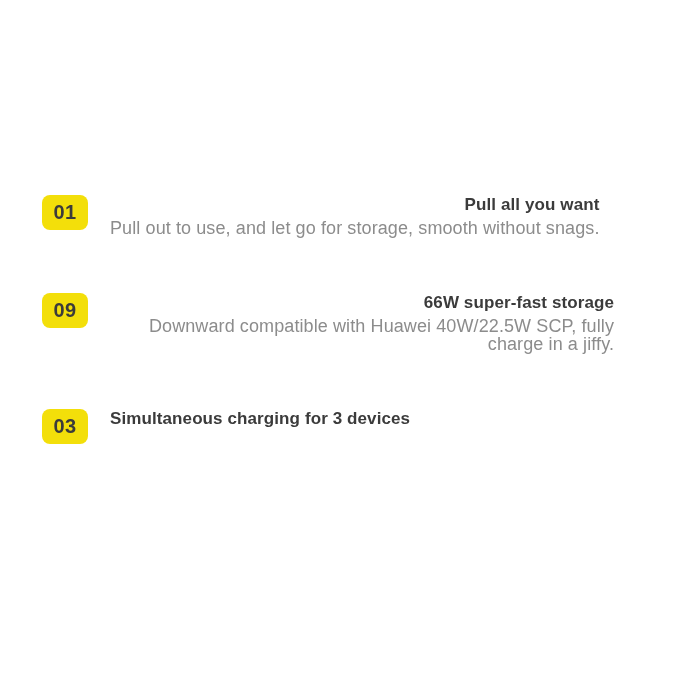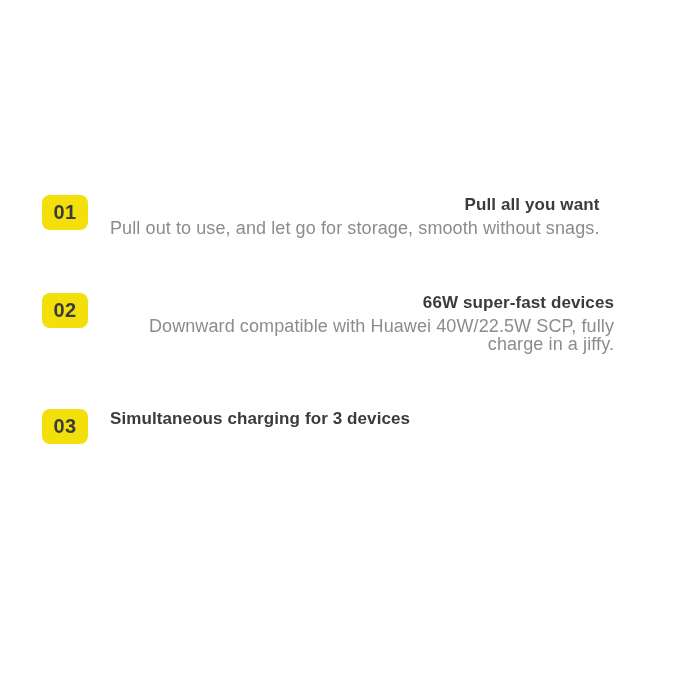--- a/index.html
+++ b/index.html
@@ -77,23 +77,23 @@
 
     <div class="feature-row">
       <span class="badge">01</span>
       <div class="feature-text">
         <div class="feature-title">Pull all you want</div>
         <div class="feature-desc">Pull out to use, and let go for storage, smooth without snags.</div>
       </div>
     </div>
 
     <div class="feature-row">
-      <span class="badge">02</span>
+      <span class="badge">09</span>
       <div class="feature-text">
-        <div class="feature-title">66W super-fast devices</div>
+        <div class="feature-title">66W super-fast storage</div>
         <div class="feature-desc">Downward compatible with Huawei 40W/22.5W SCP, fully charge in a jiffy.</div>
       </div>
     </div>
 
     <div class="feature-row">
       <span class="badge">03</span>
       <div class="feature-text">
         <div class="feature-title">Simultaneous charging for 3 devices</div>
       </div>
     </div>

